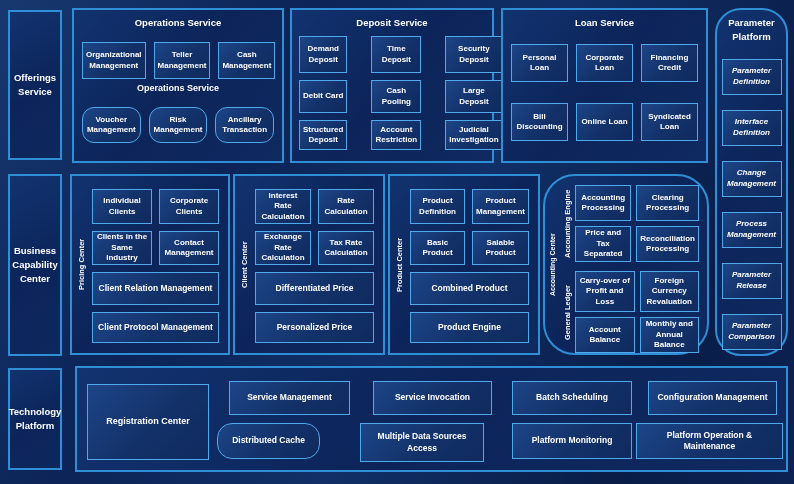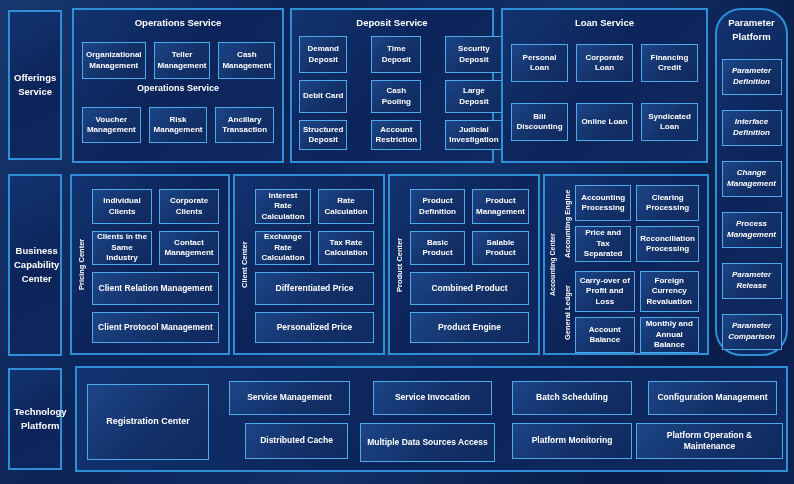--- a/index.html
+++ b/index.html
@@ -10,21 +10,21 @@
   }
   .panel{
     position:absolute;box-sizing:border-box;
     border:2px solid #2e8fd6;
     background:linear-gradient(128deg,#123370 0%,#0c2459 48%,#0f2a61 100%);
   }
   .sidebox{
     position:absolute;box-sizing:border-box;
     border:2px solid #2e8fd6;
     background:linear-gradient(150deg,#123370 0%,#0c2459 55%,#0e285d 100%);
-    display:flex;align-items:center;text-align:center;
+    display:flex;align-items:center;justify-content:center;text-align:center;
     font-weight:bold;font-size:9.5px;line-height:1.5;padding:4px;
   }
   .box{
     box-sizing:border-box;border:1.5px solid #4fa9ea;
     background:linear-gradient(135deg,#1d4587 0%,#133169 55%,#0f2a5e 100%);
     display:flex;align-items:center;justify-content:center;text-align:center;
     font-weight:bold;font-size:8px;line-height:1.3;padding:1px 3px;color:#fff;
   }
   .panel-title{font-weight:bold;font-size:9.5px;text-align:center;}
   .vlabel{
@@ -33,21 +33,21 @@
     display:flex;align-items:center;justify-content:center;text-align:center;
     flex:none;
   }
   .grid3{display:grid;grid-template-columns:1fr 1fr 1fr;column-gap:8px;}
   
   #ops .panel-title{margin-top:7px;}
   #ops .grid3{margin:14px 8px 0 8px;}
   #ops .grid3 .box{height:37px;}
   #ops .mid-label{margin-top:4px;font-weight:bold;font-size:9px;text-align:center;}
   #ops .grid3.second{margin-top:14px;}
-  #ops .grid3.second .box{height:36px;}
+  #ops .grid3.second .box{height:36px;border-radius:12px;}
   
   #dep .panel-title{margin-top:7px;}
   #dep .dgrid{display:grid;grid-template-columns:1fr 1fr 1fr;grid-template-rows:37px 33px 30px;gap:7px 24px;margin:8px 7px 0 7px;}
   
   #loan .panel-title{margin-top:7px;}
   #loan .lgrid{display:grid;grid-template-columns:1fr 1fr 1fr;grid-template-rows:38px 38px;gap:21px 8px;margin:16px 8px 0 8px;}
   
   #param{display:flex;flex-direction:column;align-items:center;}
   #param .panel-title{margin-top:6px;line-height:1.45;}
   #param .box{width:60px;height:36px;margin-top:15px;flex:none;font-style:italic;}
@@ -173,21 +173,21 @@
     <div class="cgrid">
       <div class="box">Product Definition</div>
       <div class="box">Product Management</div>
       <div class="box">Basic Product</div>
       <div class="box">Salable Product</div>
       <div class="box wide">Combined Product</div>
       <div class="box wide">Product Engine</div>
     </div>
   </div>
 
-  <div id="acct" class="panel" style="left:543px;top:174px;width:166px;height:181px;">
+  <div id="acct" class="panel" style="left:543px;top:174px;width:166px;height:181px;border-radius:32px;">
     <div class="vlabel outer-vlabel">Accounting Center</div>
     <div class="groups">
       <div class="agroup g1">
         <div class="vlabel">Accounting Engine</div>
         <div class="agrid">
           <div class="box">Accounting Processing</div>
           <div class="box">Clearing Processing</div>
           <div class="box">Price and Tax Separated</div>
           <div class="box">Reconciliation Processing</div>
         </div>
@@ -203,19 +203,19 @@
       </div>
     </div>
   </div>
 
   <div id="tech" class="panel" style="left:75px;top:366px;width:713px;height:106px;">
     <div class="box reg" style="left:10px;top:16px;width:122px;height:76px;">Registration Center</div>
     <div class="box r1" style="left:152px;top:13px;width:121px;height:34px;">Service Management</div>
     <div class="box r1" style="left:296px;top:13px;width:119px;height:34px;">Service Invocation</div>
     <div class="box r1" style="left:435px;top:13px;width:120px;height:34px;">Batch Scheduling</div>
     <div class="box r1" style="left:571px;top:13px;width:129px;height:34px;">Configuration Management</div>
-    <div class="box r1" style="left:168px;top:55px;width:103px;height:36px;">Distributed Cache</div>
-    <div class="box r1" style="left:283px;top:55px;width:135px;height:39px;">Multiple Data Sources Access</div>
+    <div class="box r1" style="left:140px;top:55px;width:103px;height:36px;border-radius:15px;">Distributed Cache</div>
+    <div class="box r1" style="left:283px;top:55px;width:124px;height:39px;">Multiple Data Sources Access</div>
     <div class="box r1" style="left:435px;top:55px;width:120px;height:36px;">Platform Monitoring</div>
     <div class="box r1" style="left:559px;top:55px;width:147px;height:36px;">Platform Operation &amp; Maintenance</div>
   </div>
 
 </div>
 
 </body></html>

